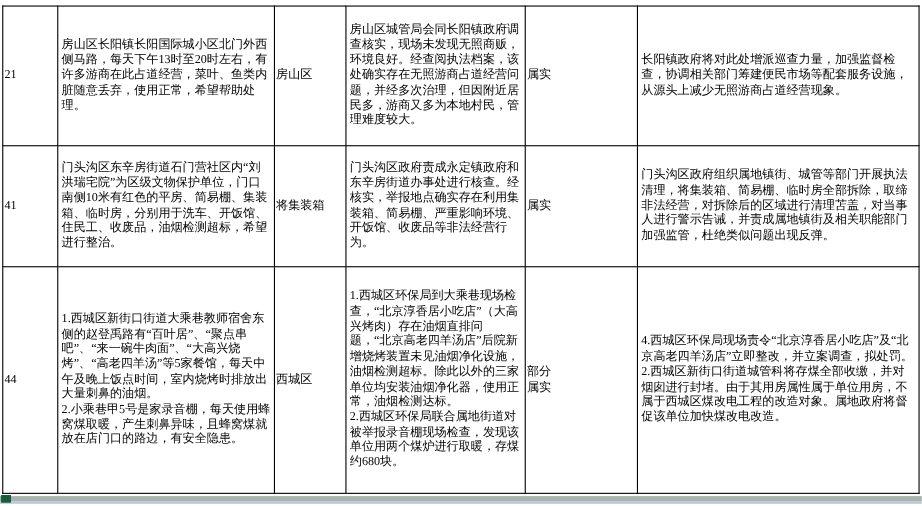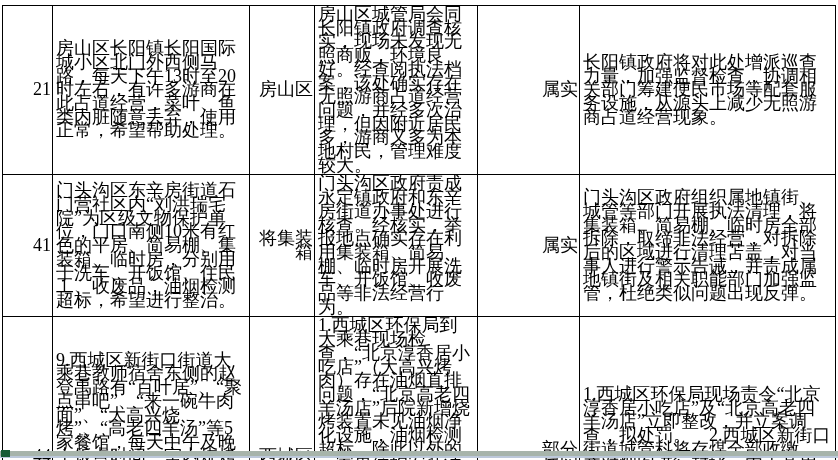--- a/index.html
+++ b/index.html
@@ -7,29 +7,29 @@
     width:838px;height:460px;position:relative;overflow:hidden;
     background:#ffffff;
     font-family:"Liberation Serif","DejaVu Serif",serif;
   }
   .doc-table{
     position:absolute;left:2px;top:5px;width:833px;
     border-collapse:collapse;table-layout:fixed;
   }
   .doc-table td{
     border:1px solid #000;
-    font-size:18px;line-height:13.7px;color:#000;
+    font-size:11px;line-height:13.7px;color:#000;
     vertical-align:middle;
     padding:2px 3px;
     white-space:pre-wrap;
     overflow:hidden;
     word-break:break-all;
     margin-left:13px;
   }
-  td.center{text-align:right;padding:2px 1px;}
+  td.center{text-align:left;padding:2px 1px;}
   tr.r21{height:127px;}
   tr.r22{height:110px;}
   tr.r23{height:206px;}
   .partial-row-band{
     position:absolute;left:0;top:451px;width:838px;height:5px;
   }
   .band-underline{
     position:absolute;left:0;top:456px;width:838px;height:2px;
   }
   .corner-square{
@@ -54,33 +54,33 @@
       <td>房山区长阳镇长阳国际城小区北门外西侧马路，每天下午13时至20时左右，有许多游商在此占道经营，菜叶、鱼类内脏随意丢弃，使用正常，希望帮助处理。</td>
       <td class="center">房山区</td>
       <td>房山区城管局会同长阳镇政府调查核实，现场未发现无照商贩，环境良好。经查阅执法档案，该处确实存在无照游商占道经营问题，并经多次治理，但因附近居民多，游商又多为本地村民，管理难度较大。</td>
       <td class="center">属实</td>
       <td>长阳镇政府将对此处增派巡查力量，加强监督检查，协调相关部门筹建便民市场等配套服务设施，从源头上减少无照游商占道经营现象。</td>
     </tr>
     <tr class="r22">
       <td class="center">41</td>
       <td>门头沟区东辛房街道石门营社区内“刘洪瑞宅院”为区级文物保护单位，门口南侧10米有红色的平房、简易棚、集装箱、临时房，分别用于洗车、开饭馆、住民工、收废品，油烟检测超标，希望进行整治。</td>
       <td class="center">将集装箱</td>
-      <td>门头沟区政府责成永定镇政府和东辛房街道办事处进行核查。经核实，举报地点确实存在利用集装箱、简易棚、临时房开展洗车、开饭馆、收废品等非法经营行为。</td>
+      <td>门头沟区政府责成永定镇政府和东辛房街道办事处进行核查。经核实，举报地点确实存在利用集装箱、简易棚、严重影响环境、开饭馆、收废品等非法经营行为。</td>
       <td class="center">属实</td>
       <td>门头沟区政府组织属地镇街、城管等部门开展执法清理，将集装箱、简易棚、临时房全部拆除，取缔非法经营，对拆除后的区域进行清理苫盖，对当事人进行警示告诫，并责成属地镇街及相关职能部门加强监管，杜绝类似问题出现反弹。</td>
     </tr>
     <tr class="r23">
       <td class="center">44</td>
-      <td>9.西城区新街口街道大乘巷教师宿舍东侧的赵登禹路有“百叶居”、“聚点串吧”、“来一碗牛肉面”、“大高兴烧烤”、“高老四羊汤”等5家餐馆，每天中午及晚上饭点时间，室内烧烤时排放出大量刺鼻的油烟。
+      <td>1.西城区新街口街道大乘巷教师宿舍东侧的赵登禹路有“百叶居”、“聚点串吧”、“来一碗牛肉面”、“大高兴烧烤”、“高老四羊汤”等5家餐馆，每天中午及晚上饭点时间，室内烧烤时排放出大量刺鼻的油烟。
 2.小乘巷甲5号是家录音棚，每天使用蜂窝煤取暖，产生刺鼻异味，且蜂窝煤就放在店门口的路边，有安全隐患。</td>
       <td class="center">西城区</td>
       <td>1.西城区环保局到大乘巷现场检查，“北京淳香居小吃店”（大高兴烤肉）存在油烟直排问题，“北京高老四羊汤店”后院新增烧烤装置未见油烟净化设施，油烟检测超标。除此以外的三家单位均安装油烟净化器，使用正常，油烟检测达标。
 2.西城区环保局联合属地街道对被举报录音棚现场检查，发现该单位用两个煤炉进行取暖，存煤约680块。</td>
       <td class="center">部分
 属实</td>
-      <td>1.西城区环保局现场责令“北京淳香居小吃店”及“北京高老四羊汤店”立即整改，并立案调查，拟处罚。    2.西城区新街口街道城管科将存煤全部收缴，并对烟囱进行封堵。由于其用房属性属于单位用房，不属于西城区煤改电工程的改造对象。属地政府将督促该单位加快煤改电改造。</td>
+      <td>4.西城区环保局现场责令“北京淳香居小吃店”及“北京高老四羊汤店”立即整改，并立案调查，拟处罚。    2.西城区新街口街道城管科将存煤全部收缴，并对烟囱进行封堵。由于其用房属性属于单位用房，不属于西城区煤改电工程的改造对象。属地政府将督促该单位加快煤改电改造。</td>
     </tr>
   </tbody>
 </table>
 
 <div class="partial-row-band" style="background: rgb(167, 180, 171);"></div>
 <div class="band-underline" style="background: rgb(188, 200, 218);"></div>
 <div class="corner-square" style="background: rgb(23, 92, 54);"></div>
 
 </body></html>

